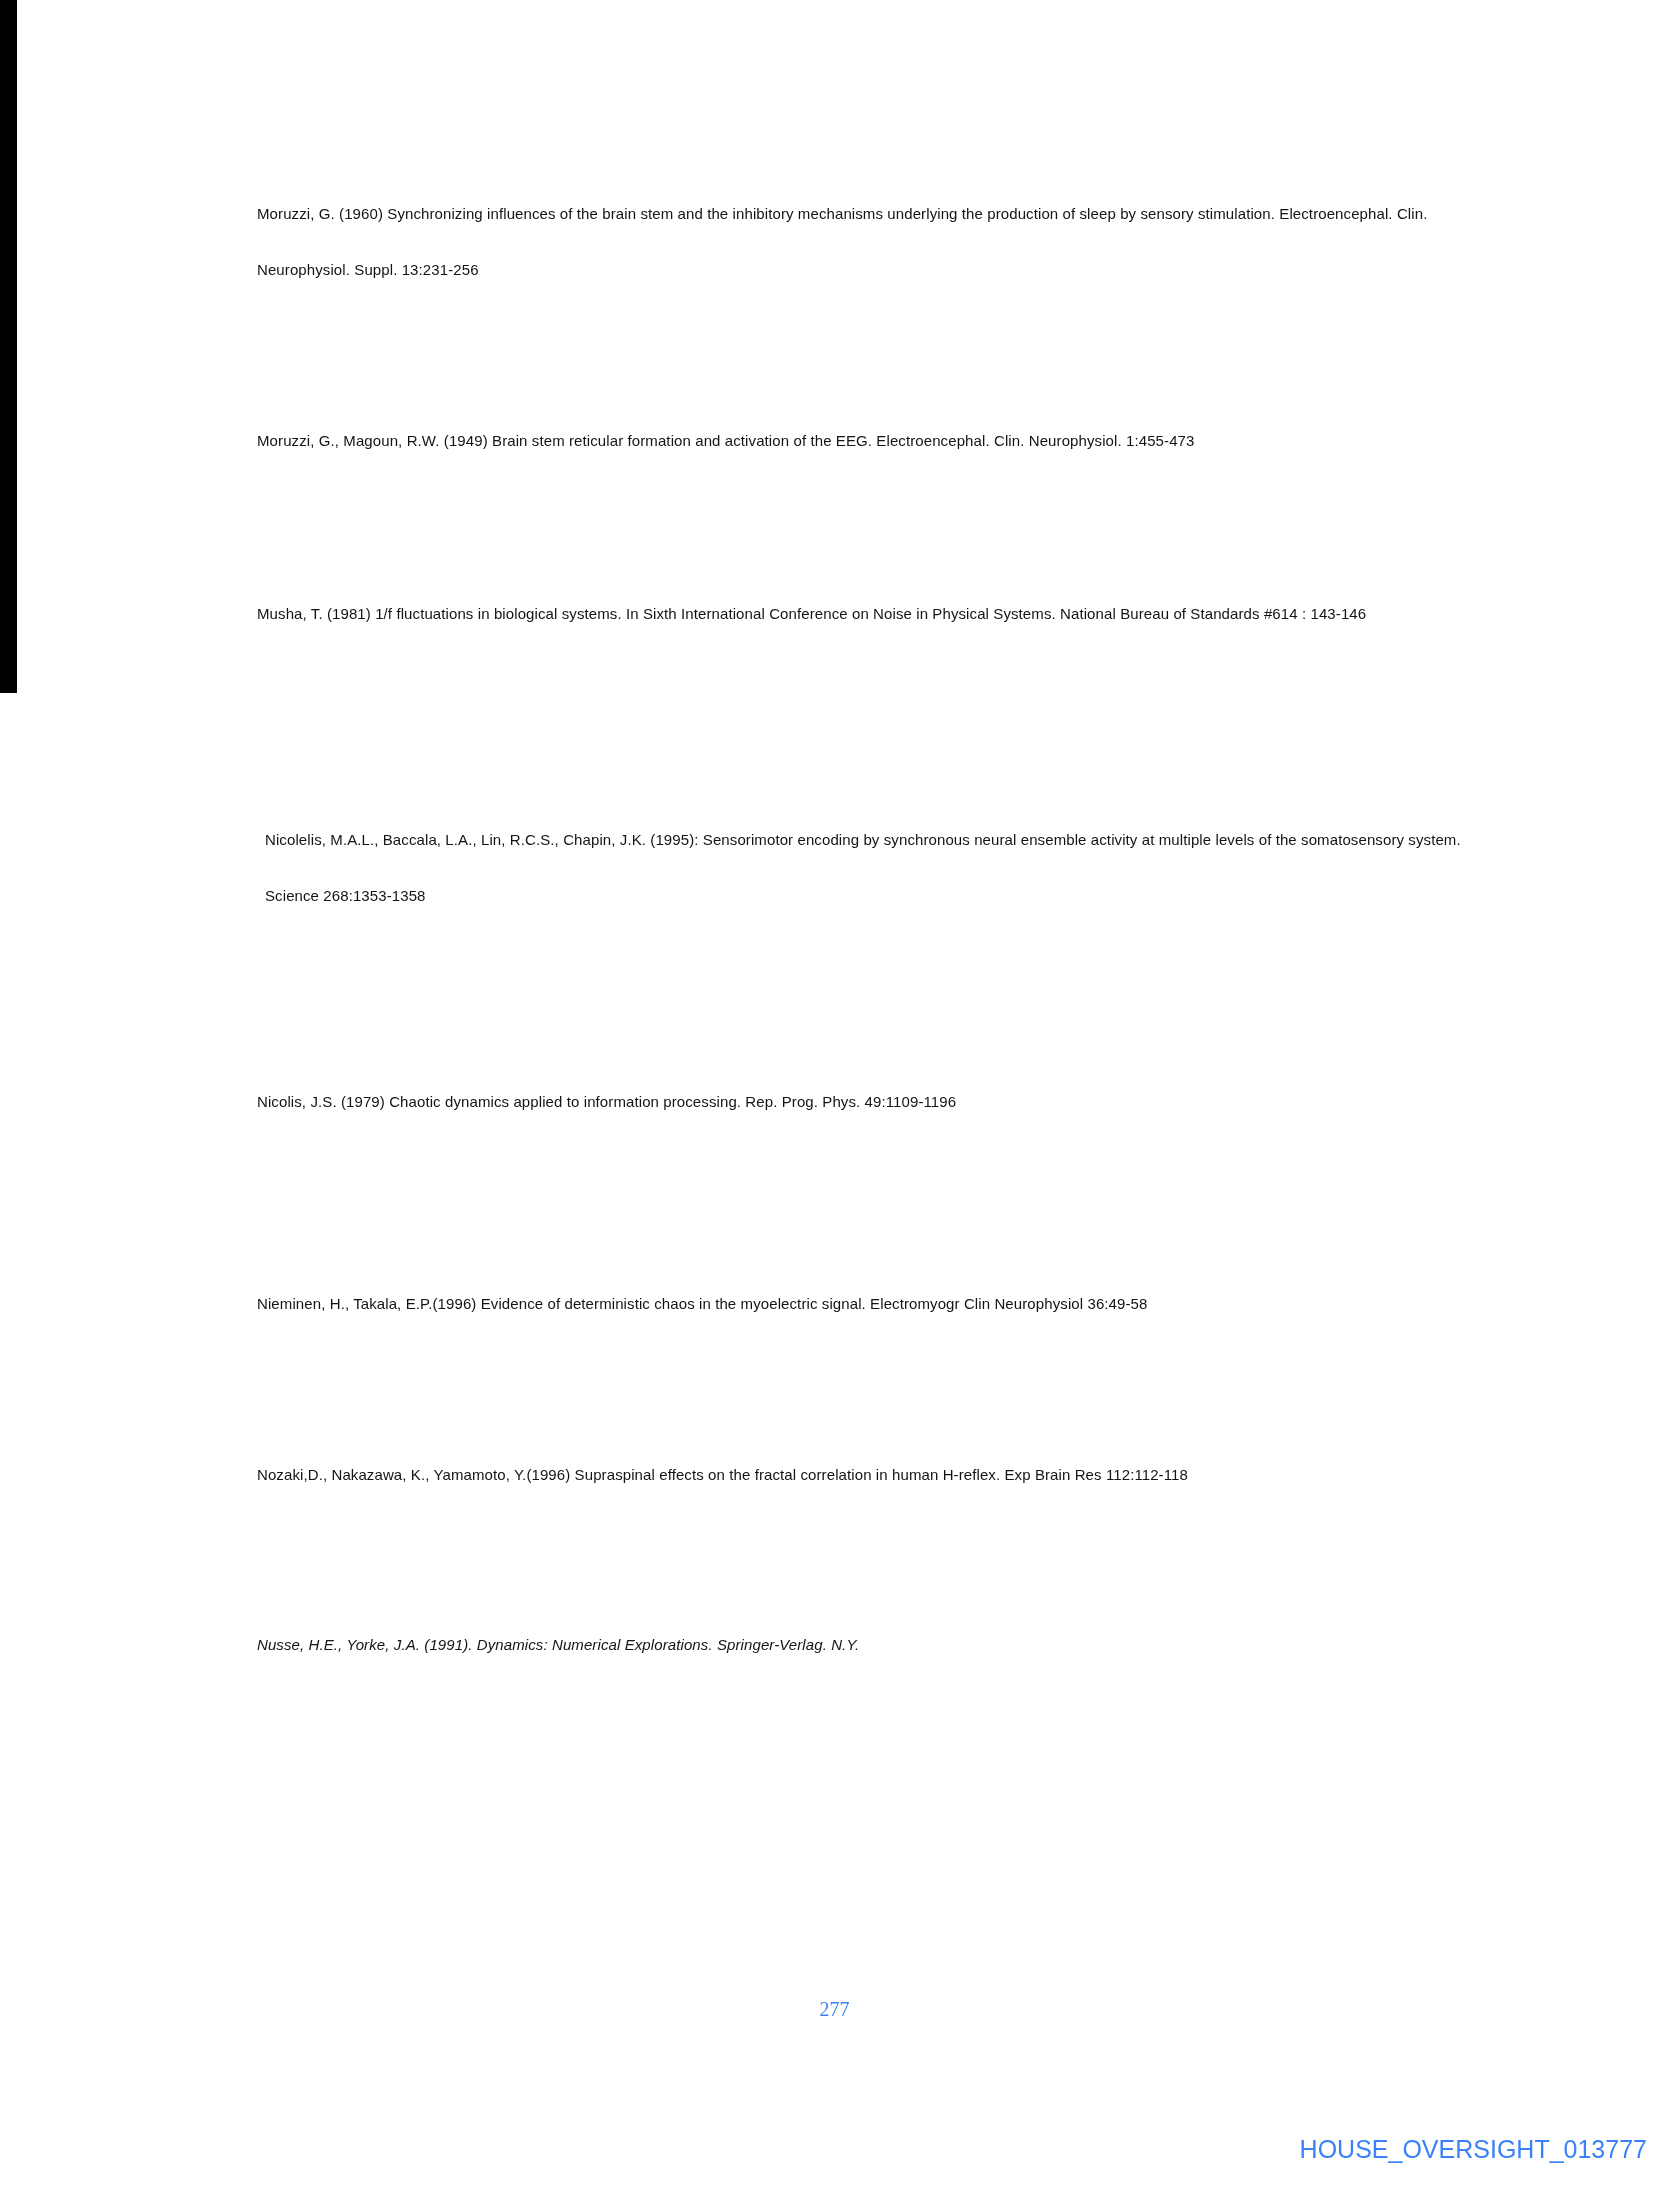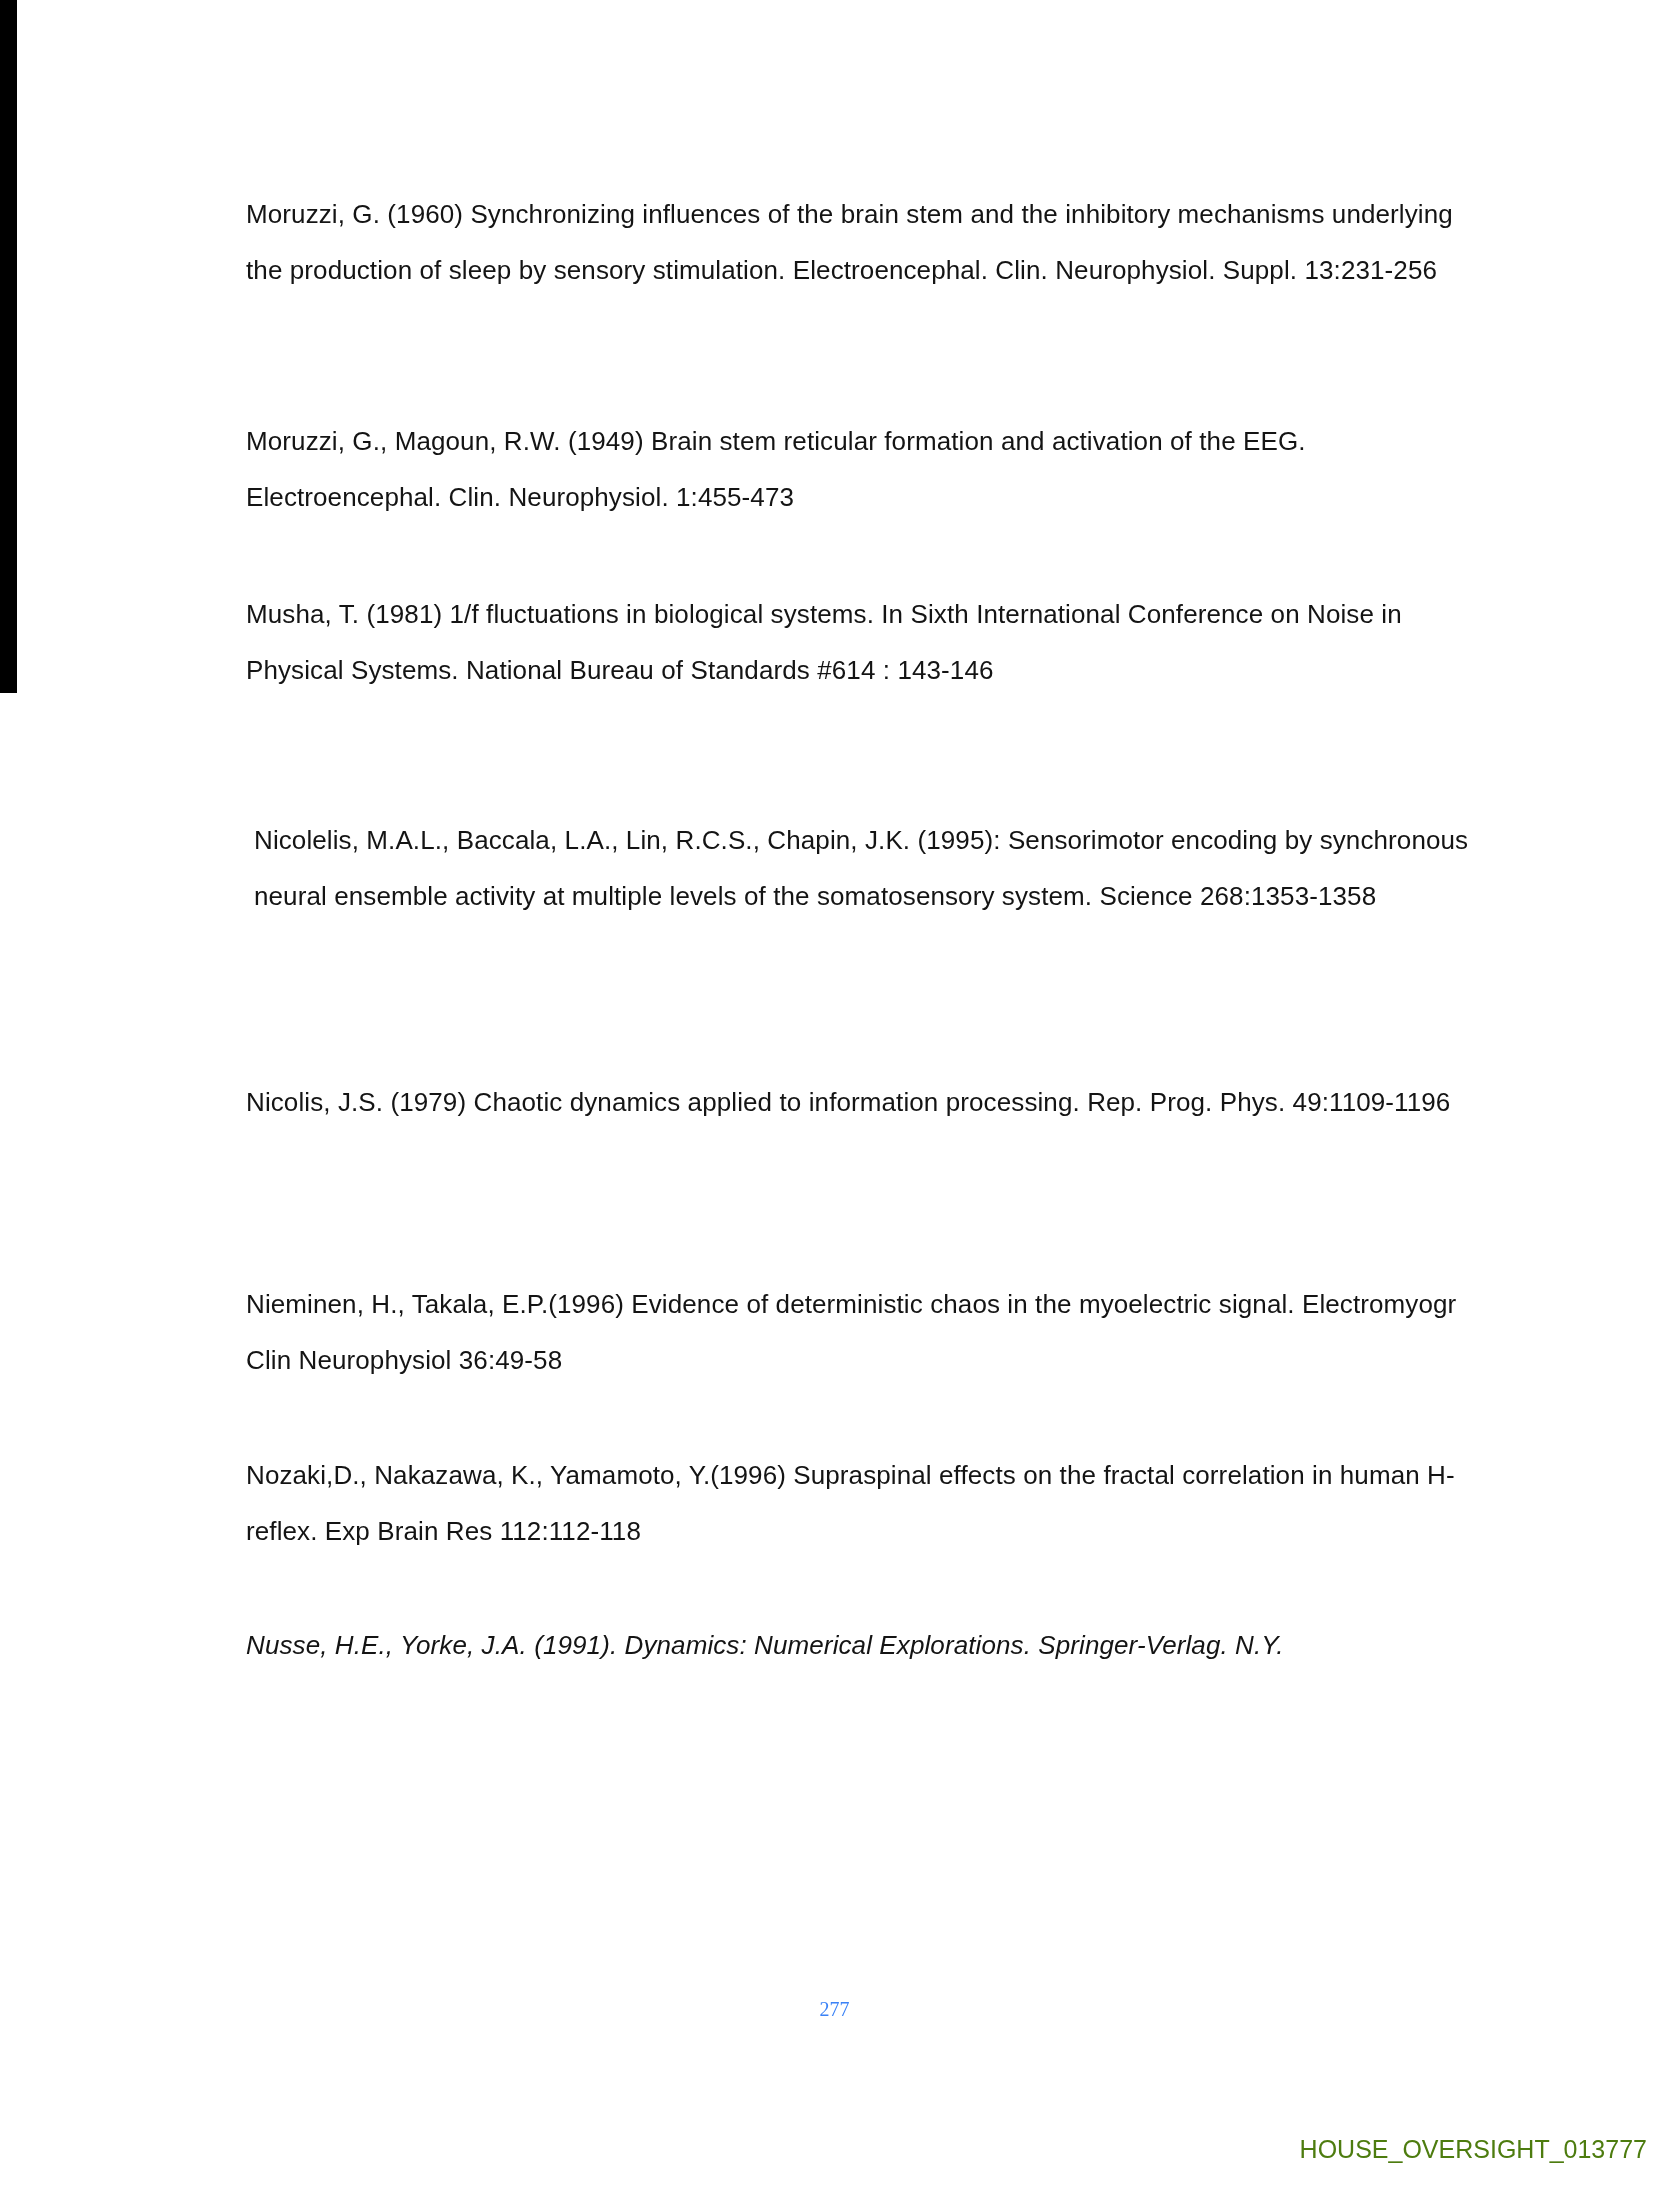--- a/index.html
+++ b/index.html
@@ -18,44 +18,44 @@
   .scan-artifact {
     position: absolute;
     left: 0;
     top: 0;
     width: 17px;
     height: 693px;
     background: #000000;
   }
   .ref {
     position: absolute;
-    left: 246px;
+    left: 257px;
     width: 1218px;
-    font-size: 26px;
+    font-size: 15px;
     line-height: 56px;
     letter-spacing: 0.1px;
     text-align: left;
     color: #141414;
   }
   .page-number {
     position: absolute;
     left: 0;
     top: 1998px;
     width: 100%;
     text-align: center;
     font-family: "Liberation Serif", serif;
     font-size: 20px;
     color: #3b82f6;
   }
   .bates-footer {
     position: absolute;
     right: 22px;
     top: 2135px;
     font-size: 25px;
-    color: #4d7c0f;
+    color: #3b82f6;
     font-family: "Liberation Sans", sans-serif;
   }
 </style>
 </head>
 <body>
 
 <div class="scan-artifact"></div>
 
 <div class="ref" style="top: 186px;">Moruzzi, G. (1960) Synchronizing influences of the brain stem and the inhibitory mechanisms underlying the production of sleep by sensory stimulation. Electroencephal. Clin. Neurophysiol. Suppl. 13:231-256</div>
 <div class="ref" style="top: 413px;">Moruzzi, G., Magoun, R.W. (1949) Brain stem reticular formation and activation of the EEG. Electroencephal. Clin. Neurophysiol. 1:455-473</div>

